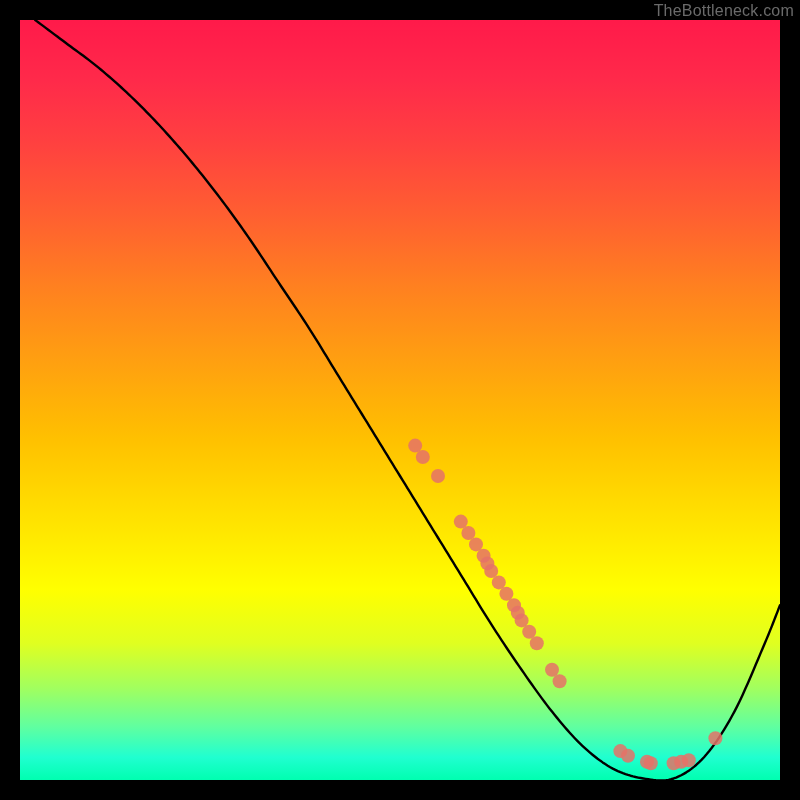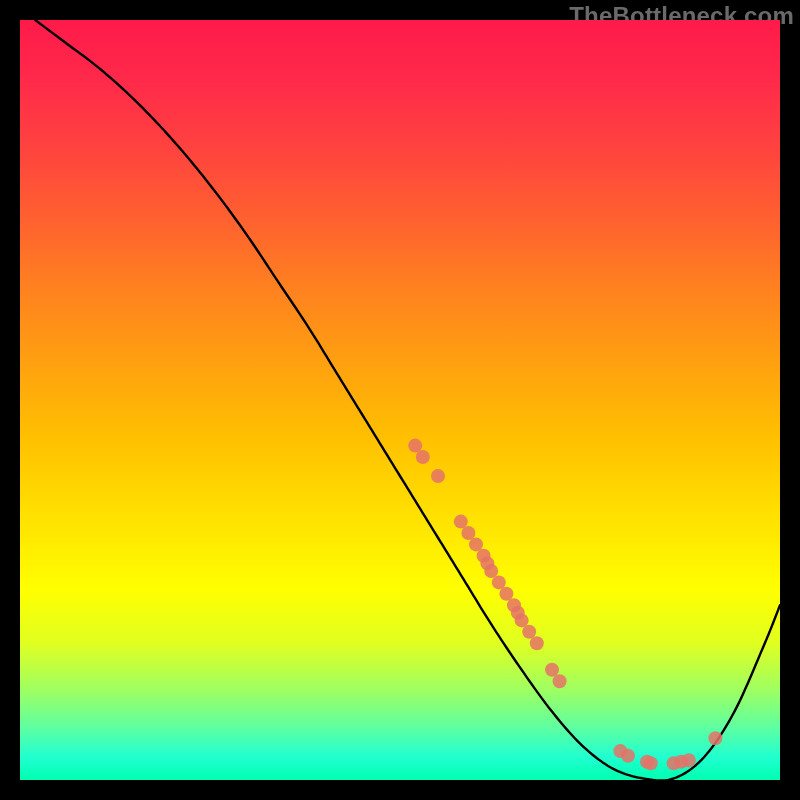--- a/index.html
+++ b/index.html
@@ -44,22 +44,22 @@
       #60ffa0 93%,
       #20ffd0 97%,
       #00ffb0 100%
     );
   }
   .watermark {
     position: absolute;
     top: 2px;
     right: 6px;
     font-family: Arial, Helvetica, sans-serif;
-    font-size: 24px;
-    font-weight: 700;
+    font-size: 16px;
+    font-weight: 400;
     color: #6a6a6a;
     letter-spacing: 0.2px;
     user-select: none;
   }
   svg.curve {
     position: absolute;
     left: 0;
     top: 0;
     width: 760px;
     height: 760px;

